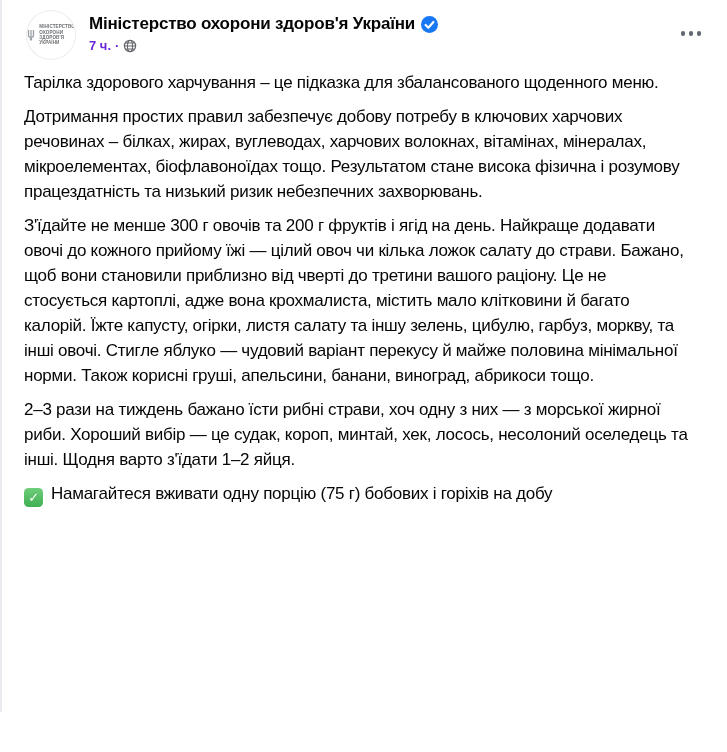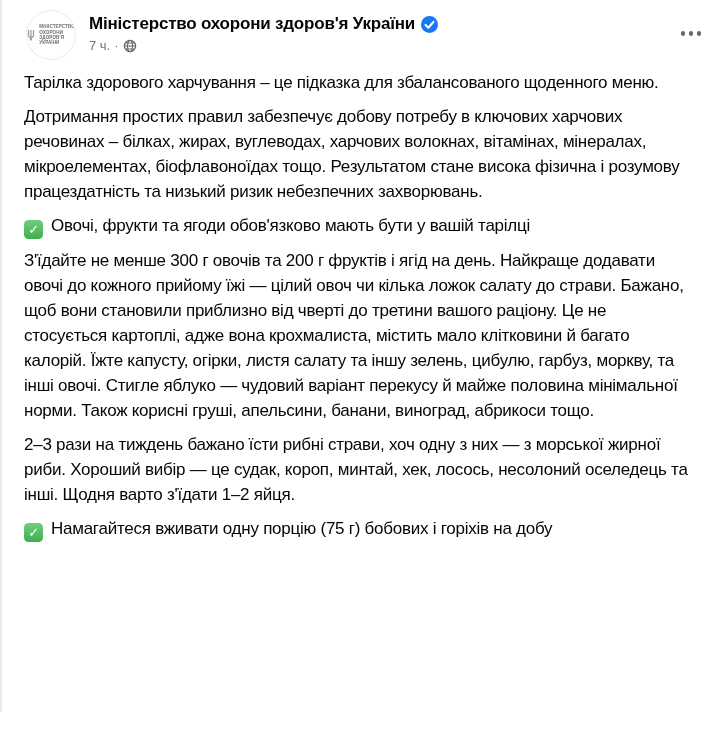--- a/index.html
+++ b/index.html
@@ -20,21 +20,21 @@
     width:3px; height:21px; border-radius:1px;
     background:linear-gradient(180deg,#7289ad 0 50%, #eedd8e 50% 100%);
   }
   .avatar .org { display:flex; flex-direction:column; }
   .avatar .org span {
     font-size:4.6px; line-height:5.4px; color:#6d7073; font-weight:700; letter-spacing:.1px; white-space:nowrap;
   }
   .head-text { margin-left:14px; padding-top:3px; }
   .name-row { display:flex; align-items:center; gap:6px; }
   .page-name { font-size:17px; font-weight:700; color:#050505; letter-spacing:-0.2px; cursor:pointer; }
-  .meta-row { display:flex; align-items:center; gap:4px; margin-top:4px; color:#737373; font-size:13px; cursor:pointer; }
+  .meta-row { display:flex; align-items:center; gap:4px; margin-top:4px; color:#6d28d9; font-size:13px; cursor:pointer;font-weight:bold; }
   .menu-btn {
     position:absolute; top:25px; right:24px; display:flex; gap:3.5px; padding:6px 2px; cursor:pointer;
     background:none; border:none;
   }
   .menu-btn .dot { width:4.5px; height:4.5px; border-radius:50%; background:#606770; }
   
   .post { padding:7px 34px 0 22px; }
   .post p {
     font-size:17px; line-height:25px; letter-spacing:-0.25px; color:#050505; margin:0 0 9px 0;
   }
@@ -97,21 +97,20 @@
       <span class="dot"></span>
     </button>
   </div>
 
   <div class="post">
 
     <p><span>Тарілка здорового харчування – це підказка для збалансованого щоденного меню.</span></p>
 
     <p><span>Дотримання простих правил забезпечує добову потребу в ключових харчових речовинах – білках, жирах, вуглеводах, харчових волокнах, вітамінах, мінералах, мікроелементах, біофлавоноїдах тощо. Результатом стане висока фізична і розумову працездатність та низький ризик небезпечних захворювань.</span></p>
 
-    <p><span class="check-badge">✓</span><span>Овочі, фрукти та ягоди обов'язково мають бути у вашій тарілці</span></p>
 
     <p><span>З'їдайте не менше 300 г овочів та 200 г фруктів і ягід на день. Найкраще додавати овочі до кожного прийому їжі — цілий овоч чи кілька ложок салату до страви. Бажано, щоб вони становили приблизно від чверті до третини вашого раціону. Це не стосується картоплі, адже вона крохмалиста, містить мало клітковини й багато калорій. Їжте капусту, огірки, листя салату та іншу зелень, цибулю, гарбуз, моркву, та інші овочі. Стигле яблуко — чудовий варіант перекусу й майже половина мінімальної норми. Також корисні груші, апельсини, банани, виноград, абрикоси тощо.</span></p>
 
 
     <p><span>2–3 рази на тиждень бажано їсти рибні страви, хоч одну з них — з морської жирної риби. Хороший вибір — це судак, короп, минтай, хек, лосось, несолоний оселедець та інші. Щодня варто з'їдати 1–2 яйця.</span></p>
 
     <p><span class="check-badge">✓</span><span>Намагайтеся вживати одну порцію (75 г) бобових і горіхів на добу</span></p>
 
 
 

